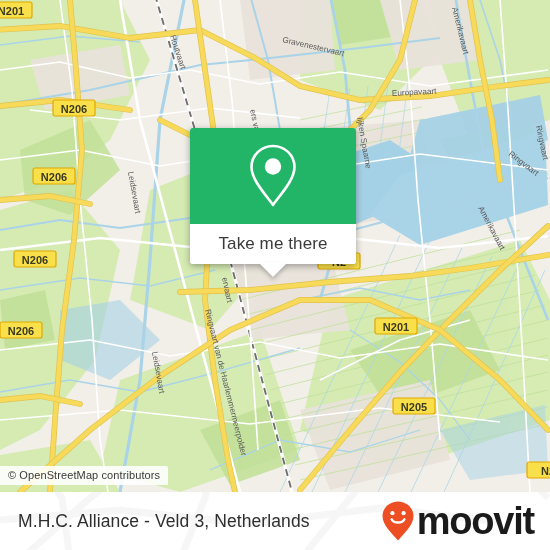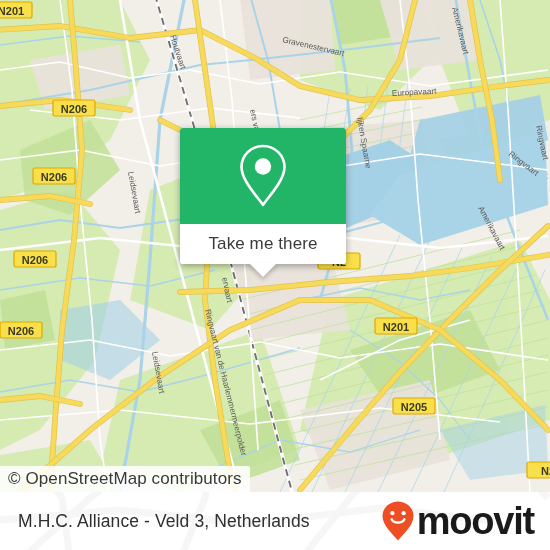--- a/index.html
+++ b/index.html
@@ -13,29 +13,29 @@
   
   .map-wrap{position:absolute;left:0;top:0;width:550px;height:492px;overflow:hidden;background:#f2efe9;}
   .map-canvas{position:absolute;left:0;top:0;width:550px;height:492px;}
   .map-canvas svg{display:block;}
 
   
   .attrib{
     position:absolute;left:0;top:466px;
     background:rgba(255,255,255,0.88);
     padding:3px 8px 4px 8px;
-    font-size:17px;color:#3a3a3a;
+    font-size:11px;color:#3a3a3a;
     letter-spacing:.1px;
     border-top-right-radius:2px;
     white-space:nowrap;
   }
 
   
   .card{
-    position:absolute;left:180px;top:128px;width:166px;
+    position:absolute;left:190px;top:128px;width:166px;
     border-radius:3px;overflow:visible;
     box-shadow:0 2px 7px rgba(0,0,0,.34);
     background:#fff;
   }
   .card-head{
     background:#22b568;height:96px;width:100%;
     border-top-left-radius:3px;border-top-right-radius:3px;
     display:flex;align-items:center;justify-content:center;
   }
   .card-head svg{display:block;}

